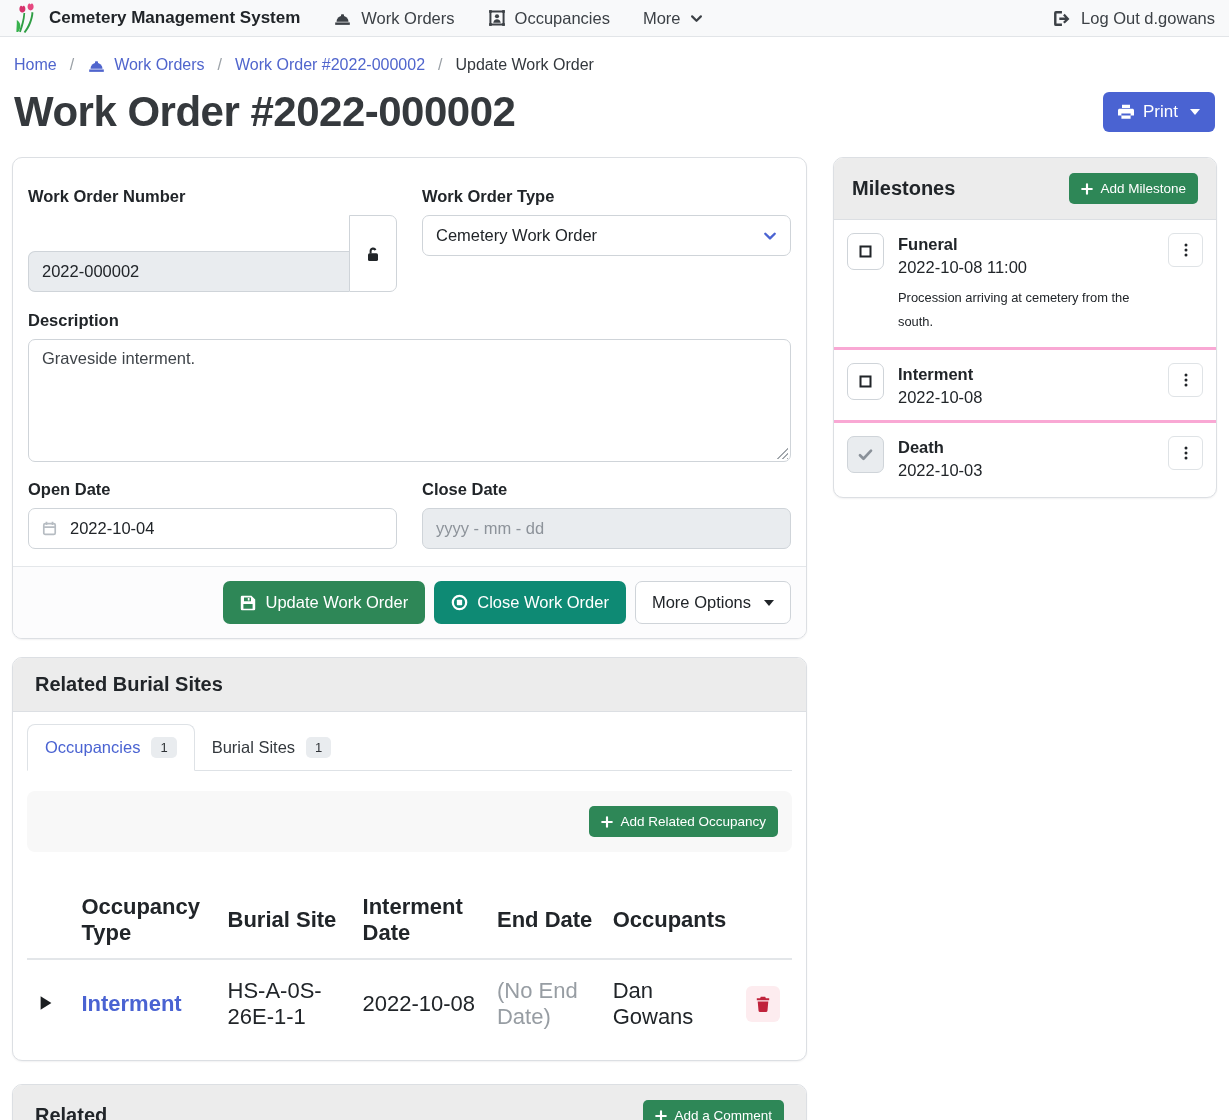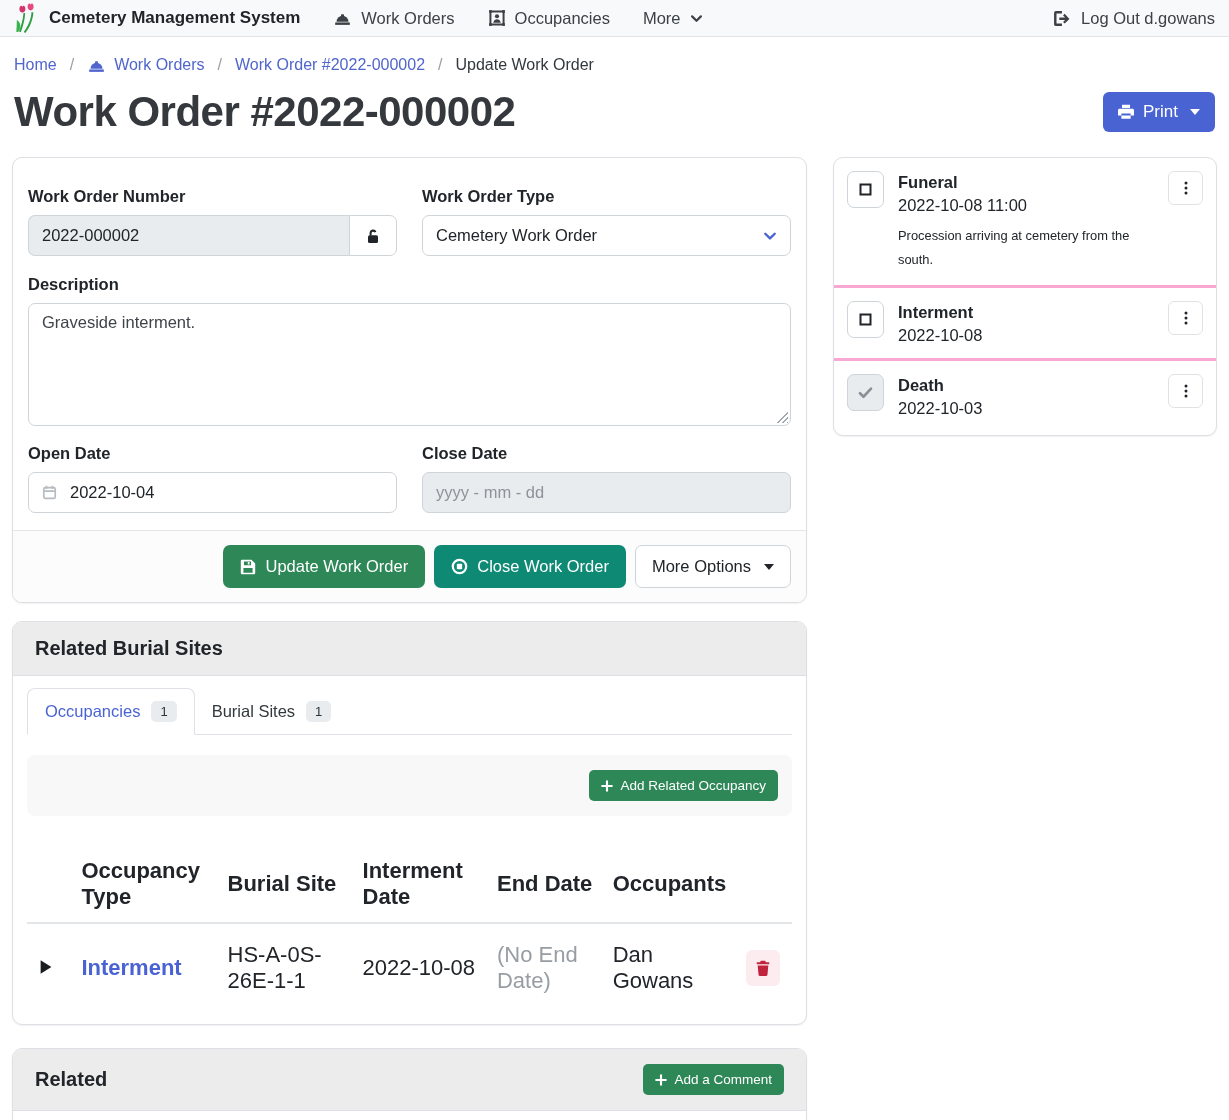--- a/index.html
+++ b/index.html
@@ -63,21 +63,21 @@
   
   .form-card { padding-top:29px; }
   .form-pad { padding:0 15px; }
   .form-row { display:flex; gap:25px; }
   .field { flex:1; min-width:0; }
   .form-label { display:block; font-weight:700; font-size:16.5px; margin-bottom:9px; }
   .control { height:41px; border:1px solid #cfd4d9; border-radius:7px; background:#fff;
     display:flex; align-items:center; padding:0 13px; font-size:16.5px; color:#212529; }
   .control.disabled { background:#e9ecef; }
   .group { display:flex; }
-  .group .control { flex:1; border-radius:7px 0 0 7px; border-right:0; }
+  .group .control { flex:1; border-radius:7px 0 0 7px; border-right:0;margin-top:36px; }
   .addon { width:48px; border:1px solid #cfd4d9; border-radius:0 7px 7px 0;
     background:#fff; display:flex; align-items:center; justify-content:center;
     color:#212529; cursor:pointer; }
   .selectbox { position:relative; cursor:pointer; }
   .selectbox .chev { position:absolute; right:13px; top:13px; color:#4a63d2; }
   .textarea-wrap { position:relative; margin-bottom:18px; }
   textarea.control-ta { width:100%; height:123px; border:1px solid #cfd4d9; border-radius:7px;
     padding:9px 13px; font-family:inherit; font-size:16.5px; color:#3f4449; resize:none; display:block; }
   .grip { position:absolute; right:3px; bottom:3px; width:13px; height:13px;
     background:repeating-linear-gradient(135deg,transparent 0 2.4px,#a3a8ad 2.4px 3.8px);
@@ -461,20 +461,31 @@
             </tr>
           </thead>
 
         </table>
       </div>
     </div>
   </div>
 
   <div class="col-right">
     <div class="card">
+      <div class="card-header ms-header">
+        <span class="card-title">Milestones</span>
+        <button class="btn btn-success btn-sm">
+          <span class="ic">
+              <svg width="12" height="12">
+                <use href="#ic-plus"></use>
+              </svg>
+            </span>
+          <span>Add Milestone</span>
+        </button>
+      </div>
 
       <div class="ms-item">
         <button class="ms-check">
           <span class="ic">
               <svg width="17" height="17">
                 <use href="#ic-square"></use>
               </svg>
             </span>
         </button>
         <div class="ms-body">

